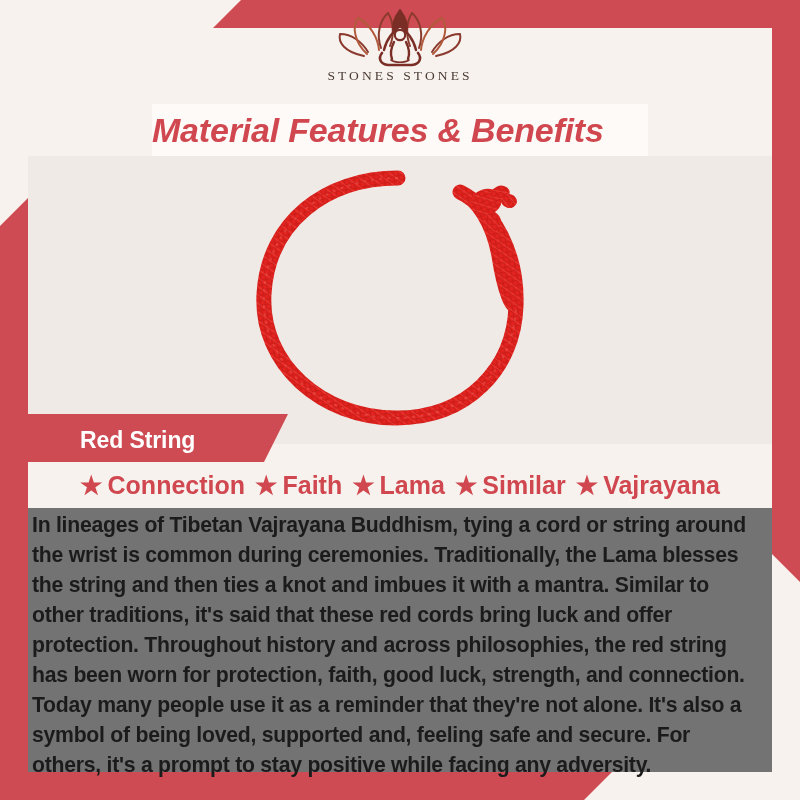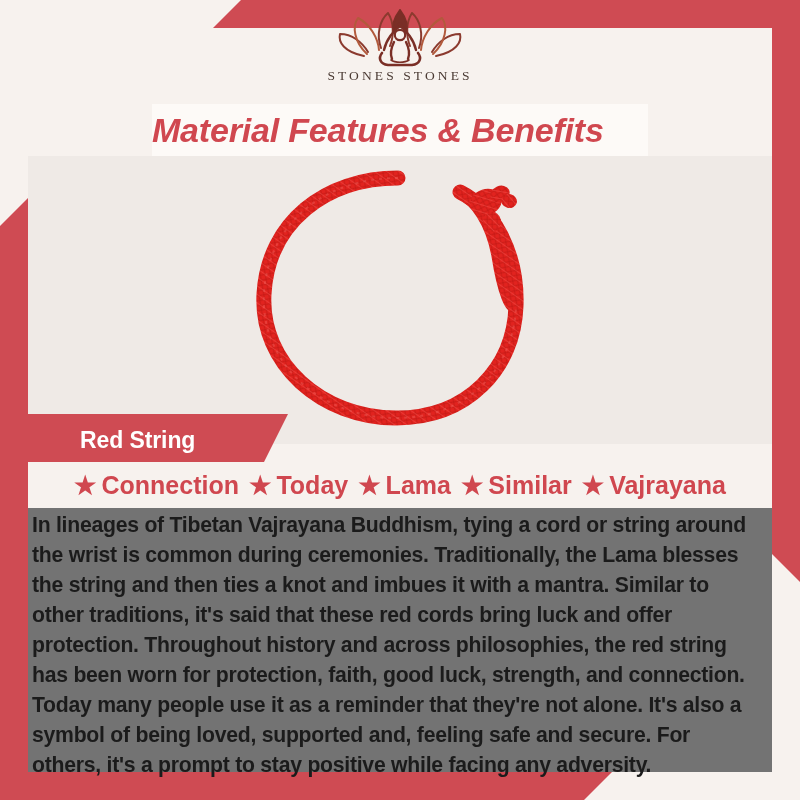--- a/index.html
+++ b/index.html
@@ -282,21 +282,21 @@
     <span class="ribbon-text">Red String</span>
   </div>
 
   <div class="features">
     <span class="feature">
       <span class="star-icon">★</span>
       <span>Connection</span>
     </span>
     <span class="feature">
       <span class="star-icon">★</span>
-      <span>Today</span>
+      <span>Faith</span>
     </span>
     <span class="feature">
       <span class="star-icon">★</span>
       <span>Lama</span>
     </span>
     <span class="feature">
       <span class="star-icon">★</span>
       <span>Similar</span>
     </span>
     <span class="feature">

